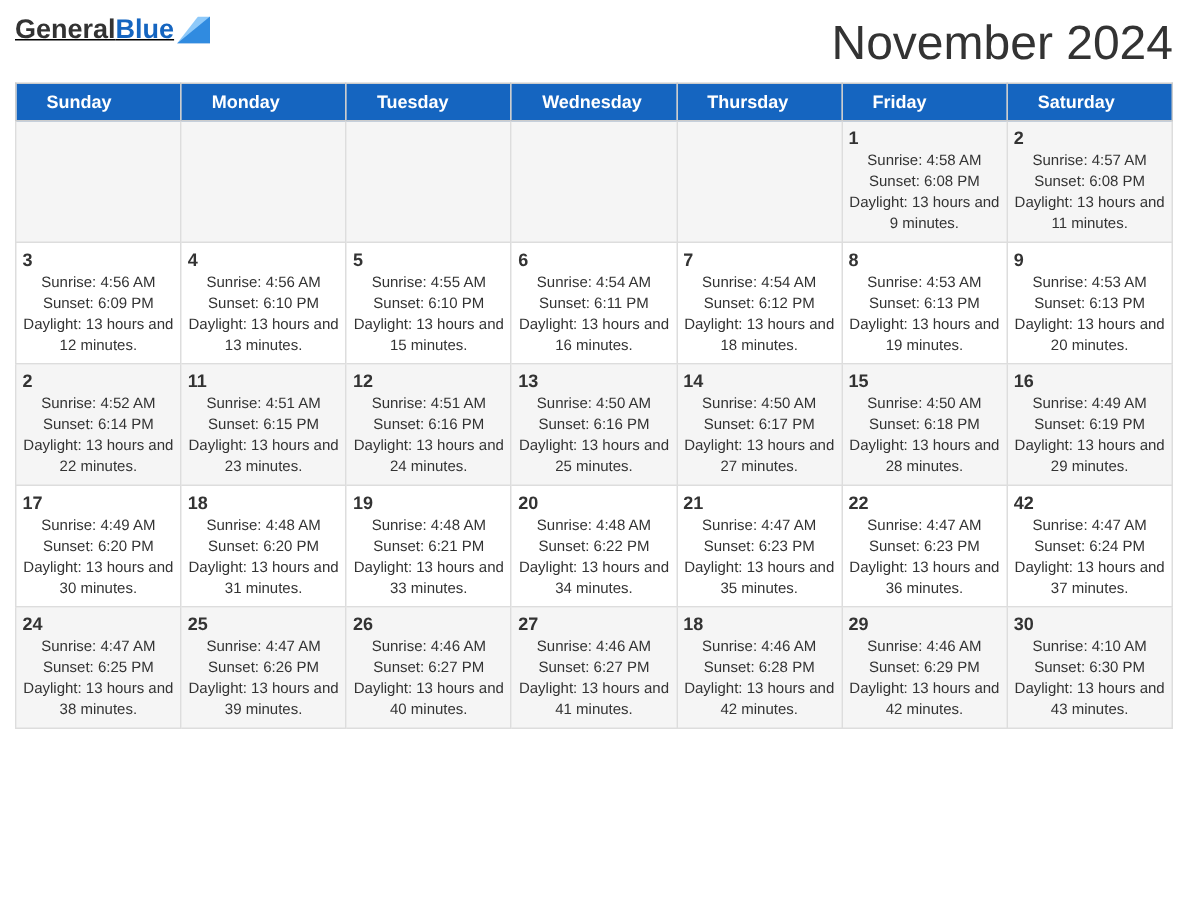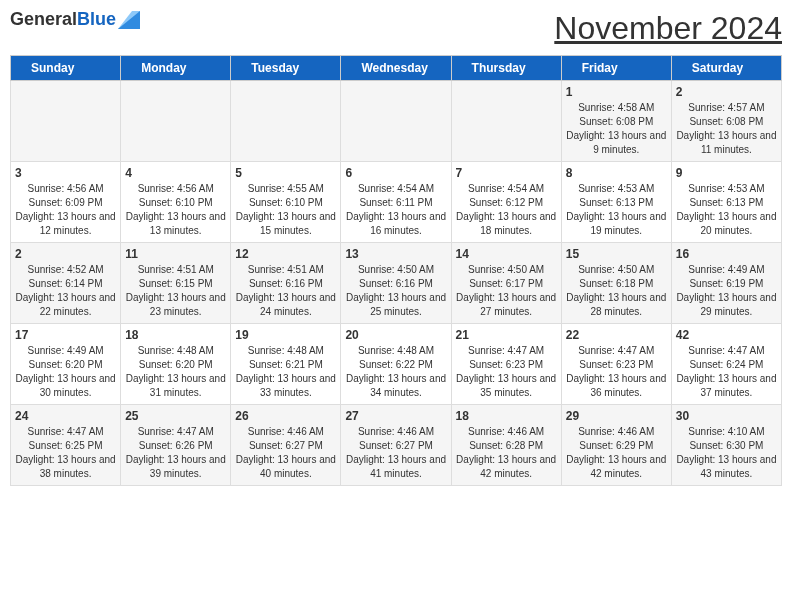--- a/index.html
+++ b/index.html
@@ -13,20 +13,21 @@
     .header {
       display: flex;
       align-items: flex-start;
       justify-content: space-between;
       margin-bottom: 8px;
     }
     .logo {
       display: flex;
       flex-direction: column;
       align-items: center;
+      text-decoration: underline;
     }
     .logo-text {
       font-size: 18px;
       font-weight: bold;
       color: #333;
       line-height: 1.1;
     }
     .logo-text span.general { color: #333; }
     .logo-text span.blue { color: #1565c0; }
     .logo-row {
@@ -34,21 +35,20 @@
       align-items: center;
       gap: 2px;
     }
     .title-block {
       text-align: right;
     }
     .month-title {
       font-size: 32px;
       color: #333;
       font-weight: normal;
-      text-decoration: underline;
     }
     .location-title {
       font-size: 14px;
       color: #555;
     }
     table {
       width: 100%;
       border-collapse: collapse;
       table-layout: fixed;
     }

